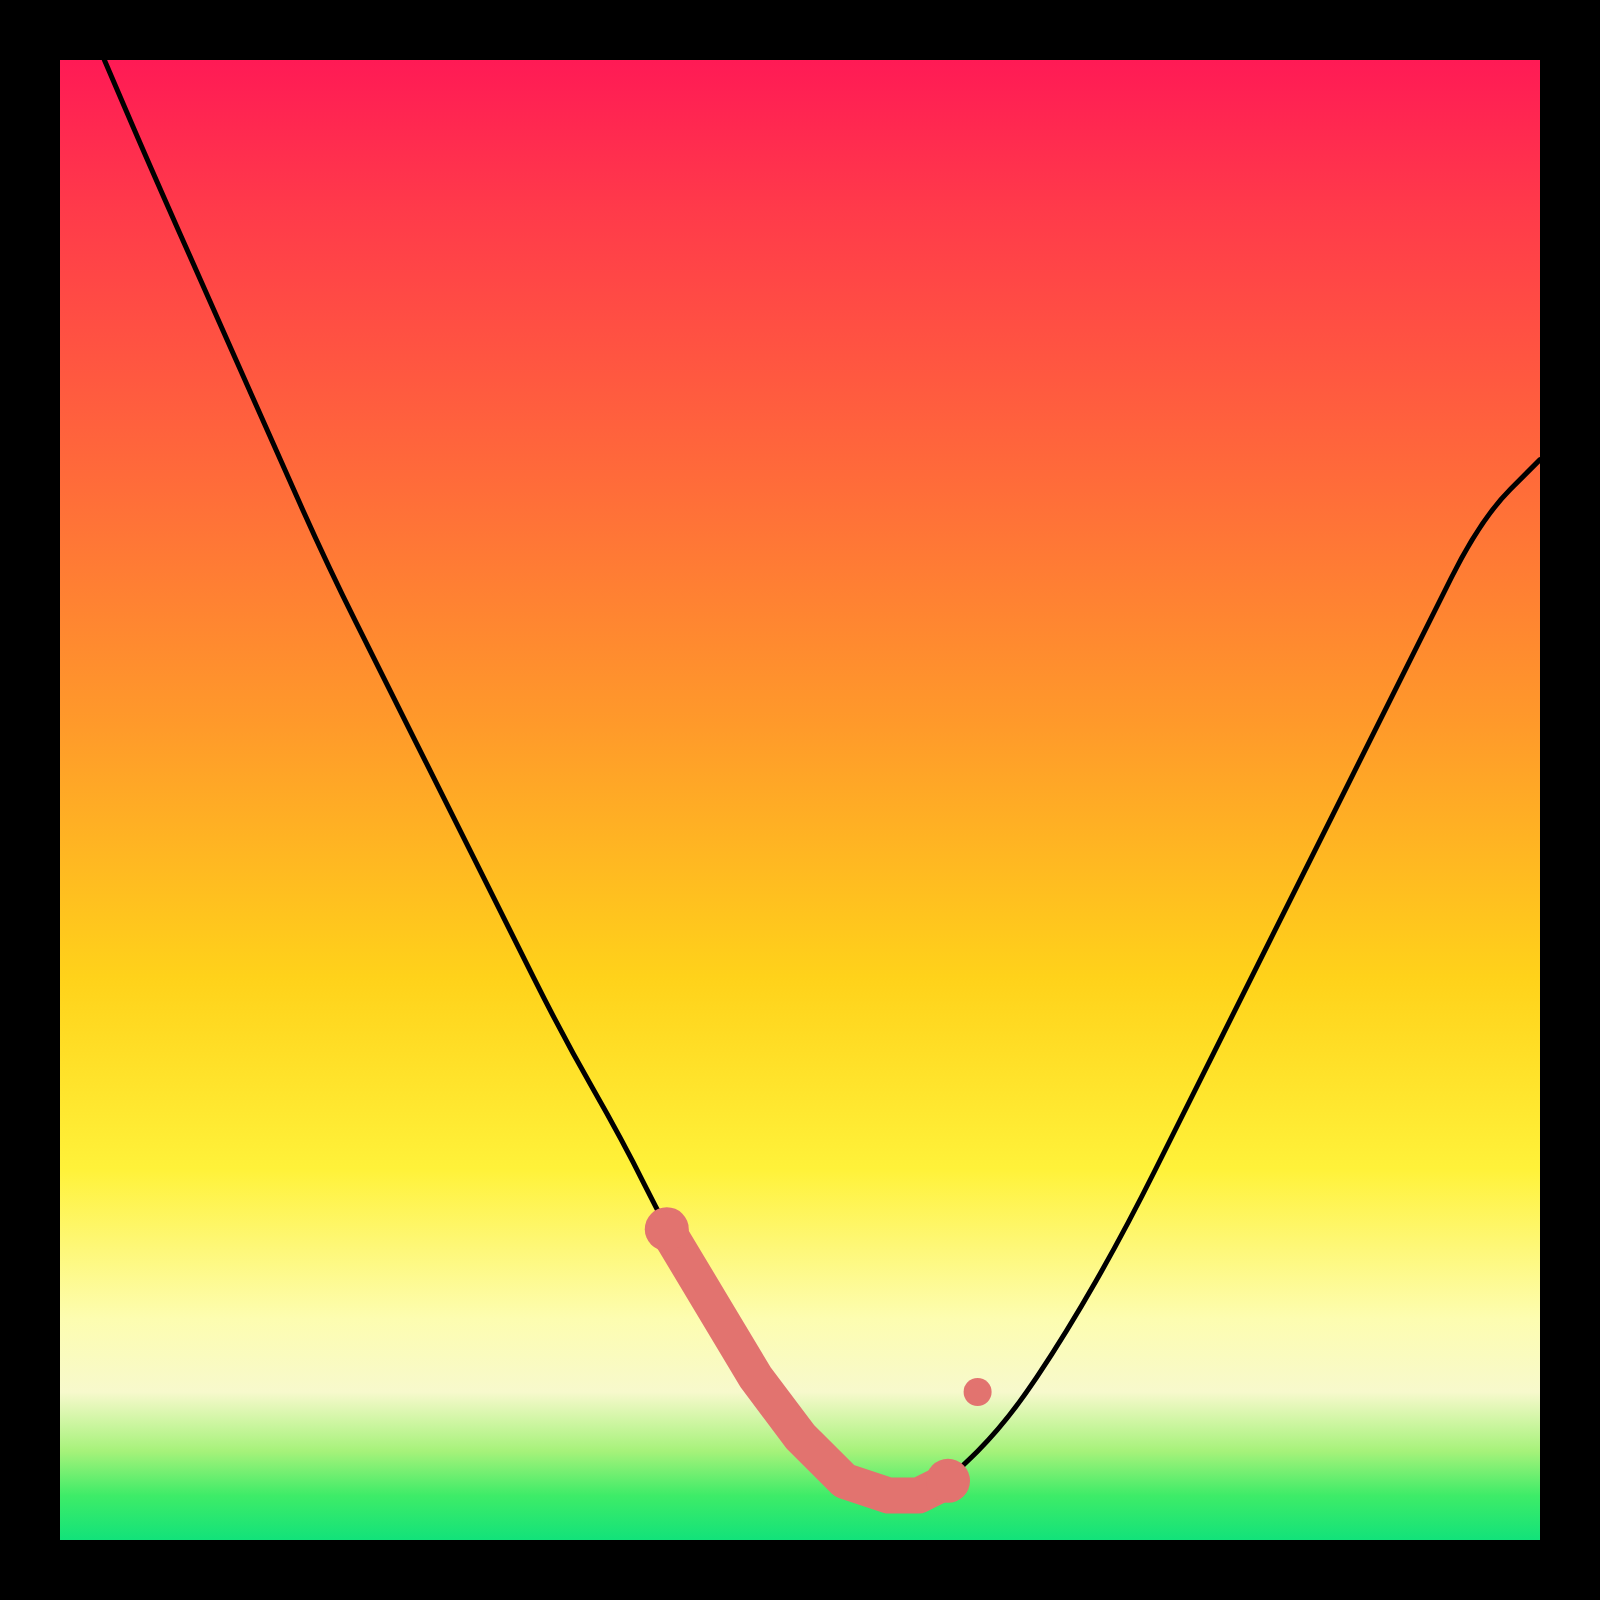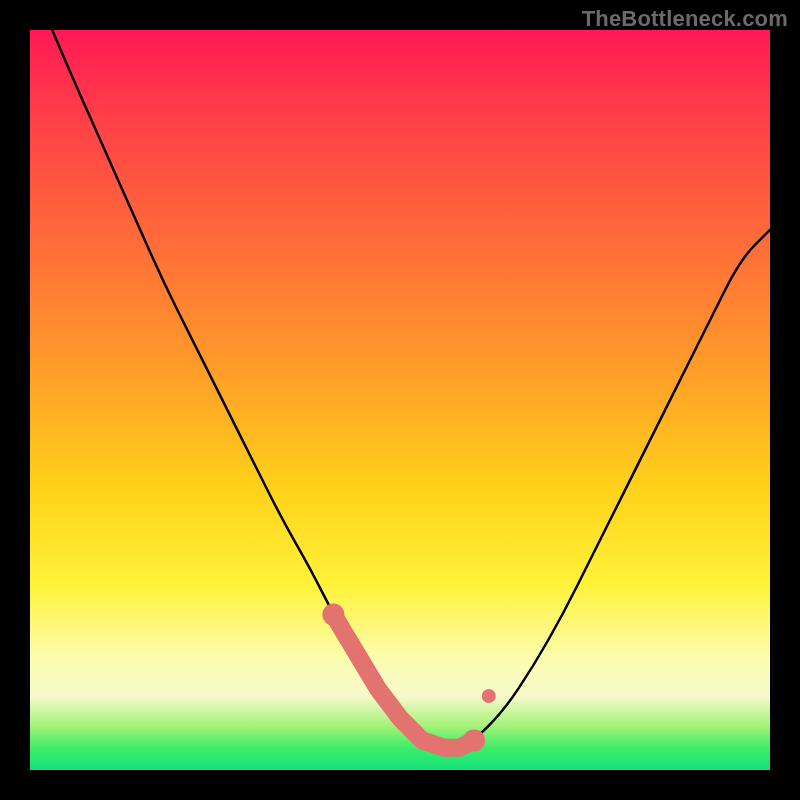--- a/index.html
+++ b/index.html
@@ -55,21 +55,20 @@
     top: 0;
     width: 740px;
     height: 740px;
   }
 </style>
 </head>
 <body>
 
 <div class="frame">
 
-  <div class="watermark">TheBottleneck.com</div>
 
   <div class="plot">
     <svg class="curve" viewBox="0 0 740 740" preserveAspectRatio="none">
       <path id="curve-path" fill="none" stroke="#000000" stroke-width="2.5" stroke-linecap="round" stroke-linejoin="round" d="M 22.2 0.0 Q 22.2 0.0 33.3 25.9 Q 44.4 51.8 59.2 85.1 Q 74.0 118.4 88.8 151.7 Q 103.6 185.0 118.4 218.3 Q 133.2 251.6 148.0 281.2 Q 162.8 310.8 177.6 340.4 Q 192.4 370.0 207.2 399.6 Q 222.0 429.2 236.8 458.8 Q 251.6 488.4 266.4 514.3 Q 281.2 540.2 292.3 562.4 Q 303.4 584.6 314.5 603.1 Q 325.6 621.6 336.7 640.1 Q 347.8 658.6 358.9 673.4 Q 370.0 688.2 381.1 699.3 Q 392.2 710.4 403.3 714.1 Q 414.4 717.8 421.8 717.8 Q 429.2 717.8 436.6 714.1 Q 444.0 710.4 458.8 695.6 Q 473.6 680.8 488.4 658.6 Q 503.2 636.4 518.0 610.5 Q 532.8 584.6 547.6 555.0 Q 562.4 525.4 577.2 495.8 Q 592.0 466.2 606.8 436.6 Q 621.6 407.0 636.4 377.4 Q 651.2 347.8 666.0 318.2 Q 680.8 288.6 695.6 259.0 Q 710.4 229.4 725.2 214.6 L 740.0 199.8"></path>
       <g id="markers">
           <path d="M 303.4 584.6 L 325.6 621.6 L 347.8 658.6 L 370.0 688.2 L 392.2 710.4 L 414.4 717.8 L 429.2 717.8 L 444.0 710.4" fill="none" stroke="#e2736f" stroke-width="18" stroke-linecap="round" stroke-linejoin="round"></path>
           <circle cx="303.4" cy="584.6" r="11" fill="#e2736f"></circle>
           <circle cx="444.0" cy="710.4" r="11" fill="#e2736f"></circle>
           <circle cx="458.8" cy="666.0" r="7" fill="#e2736f"></circle>
         </g>

